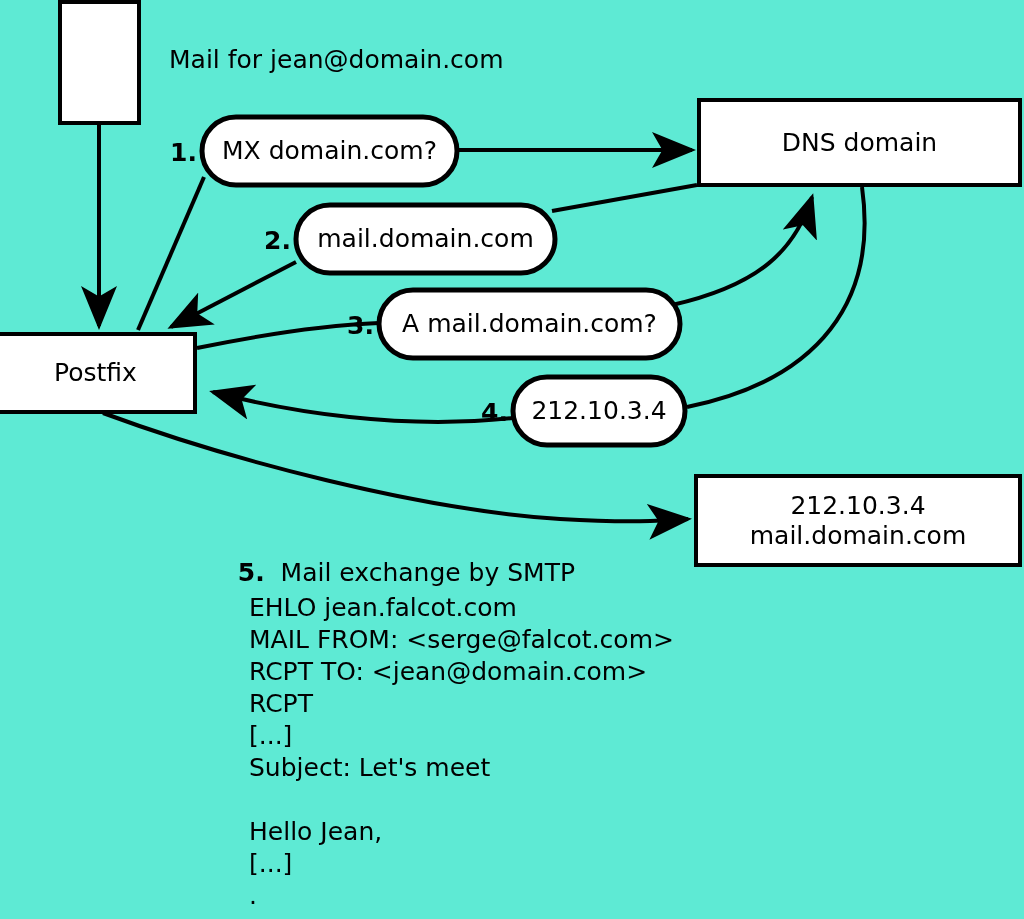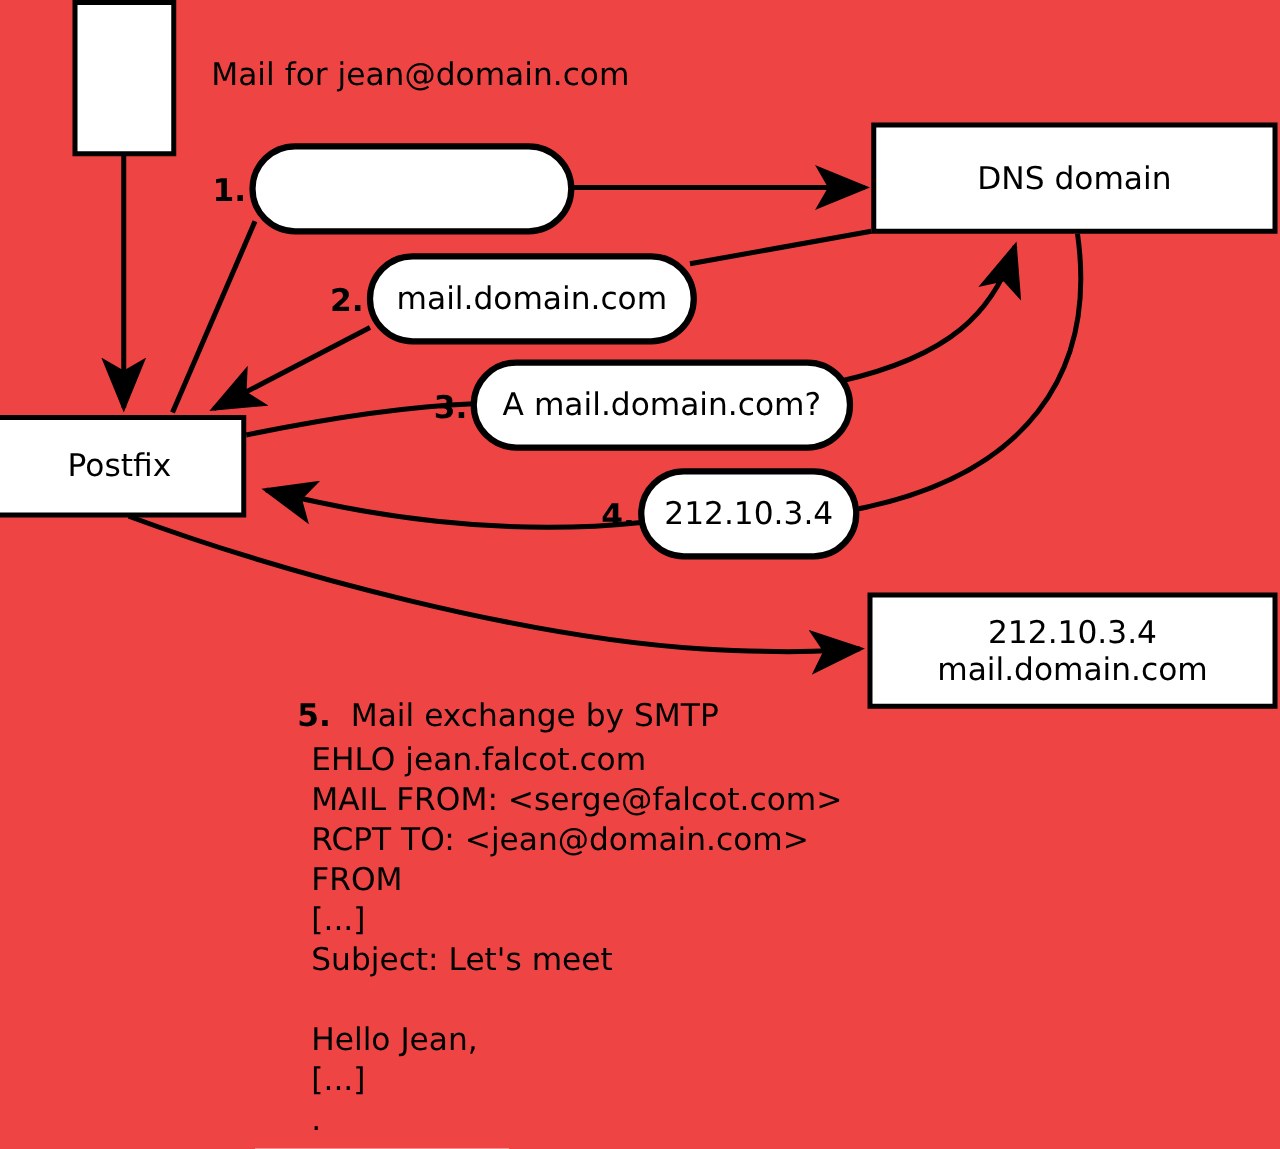--- a/index.html
+++ b/index.html
@@ -9,21 +9,21 @@
   }
   body {
     font-family: "DejaVu Sans", "Liberation Sans", sans-serif;
     color: #000000;
   }
   #diagram-root {
     position: relative;
     width: 1024px;
     height: 919px;
     overflow: hidden;
-    background: #ef4444;
+    background: #5eead4;
   }
   #diagram-svg {
     position: absolute;
     top: 0;
     left: 0;
     width: 1024px;
     height: 919px;
   }
   .node-label {
     position: absolute;
@@ -124,26 +124,27 @@
 mail.domain.com</div>
 
   <div class="step-num" style="left:170px; top:138px;">1.</div>
 
   <div class="step-num" style="left:264px; top:226px;">2.</div>
 
   <div class="step-num" style="left:347px; top:311px;">3.</div>
 
   <div class="step-num" style="left:481px; top:398px;">4.</div>
 
+  <div class="node-label" style="left:202px; top:117px; width:255px; height:68px;">MX domain.com?</div>
 
   <div class="node-label" style="left:296px; top:205px; width:259px; height:68px;">mail.domain.com</div>
 
   <div class="node-label" style="left:379px; top:290px; width:301px; height:68px;text-align:center;">A mail.domain.com?</div>
 
   <div class="node-label" style="left:513px; top:377px; width:172px; height:68px;">212.10.3.4</div>
 
   <div class="smtp-title" style="left:206px; top:529px;">
     <span class="num">5.</span><span>&nbsp;&nbsp;</span><span>Mail exchange by SMTP</span>
   </div>
 
-  <div class="smtp-block" style="left:249px; top:592px;"><div>EHLO jean.falcot.com</div><div>MAIL FROM: &lt;serge@falcot.com&gt;</div><div>RCPT TO: &lt;jean@domain.com&gt;</div><div>FROM</div><div>[...]</div><div>Subject: Let's meet</div><div>&nbsp;</div><div>Hello Jean,</div><div>[...]</div><div>.</div></div>
+  <div class="smtp-block" style="left:249px; top:592px;"><div>EHLO jean.falcot.com</div><div>MAIL FROM: &lt;serge@falcot.com&gt;</div><div>RCPT TO: &lt;jean@domain.com&gt;</div><div>RCPT</div><div>[...]</div><div>Subject: Let's meet</div><div>&nbsp;</div><div>Hello Jean,</div><div>[...]</div><div>.</div></div>
 
 </div>
 
 </body></html>

